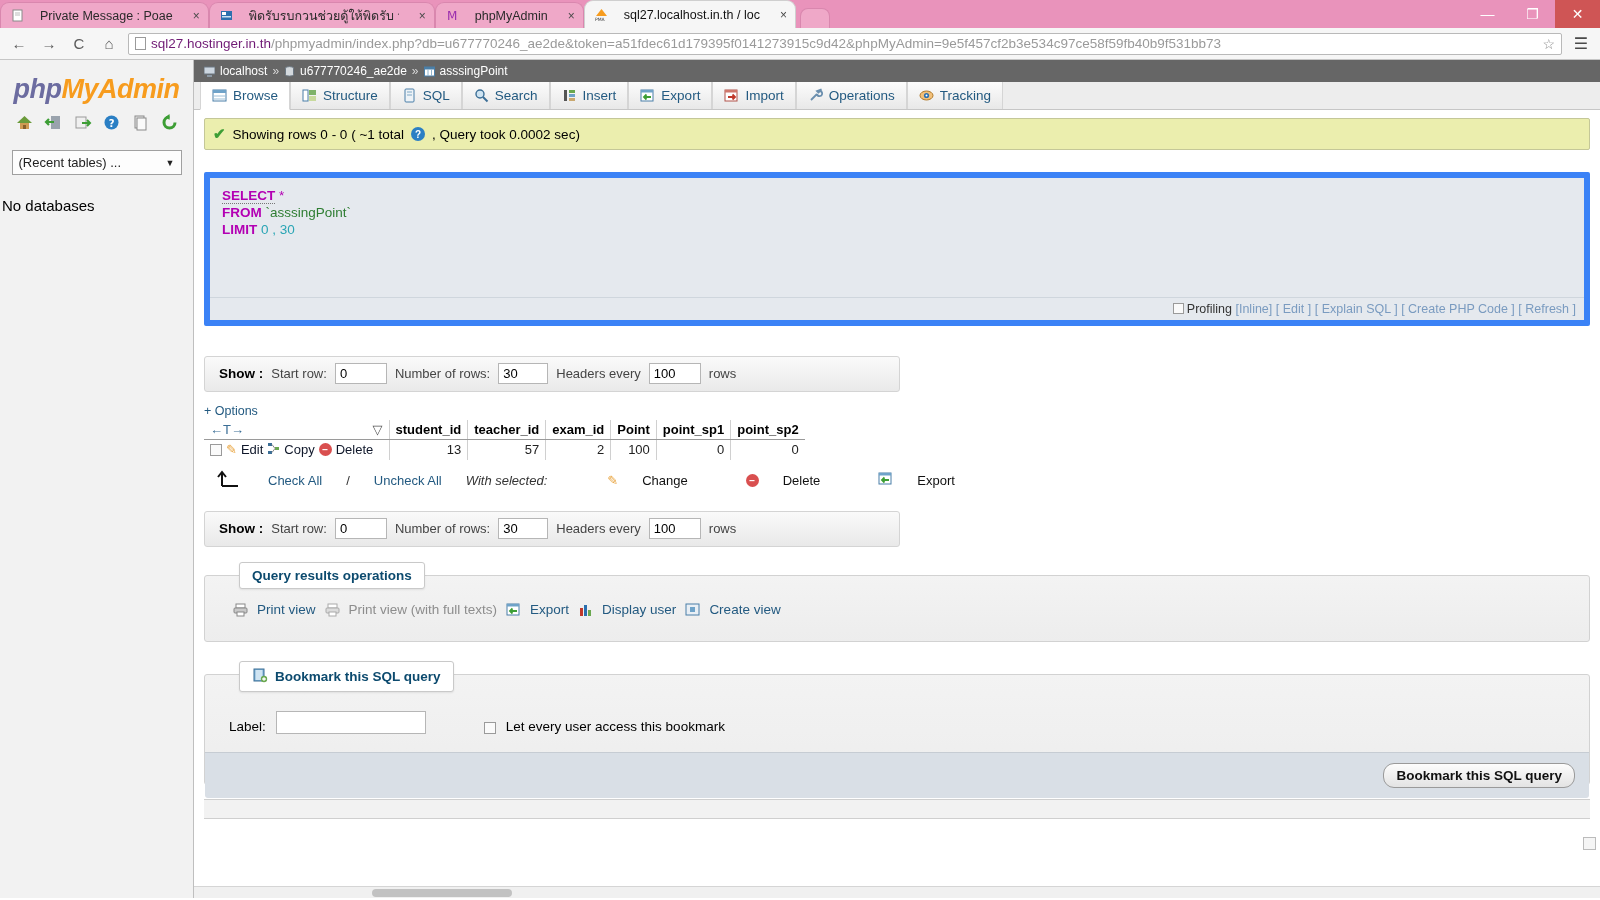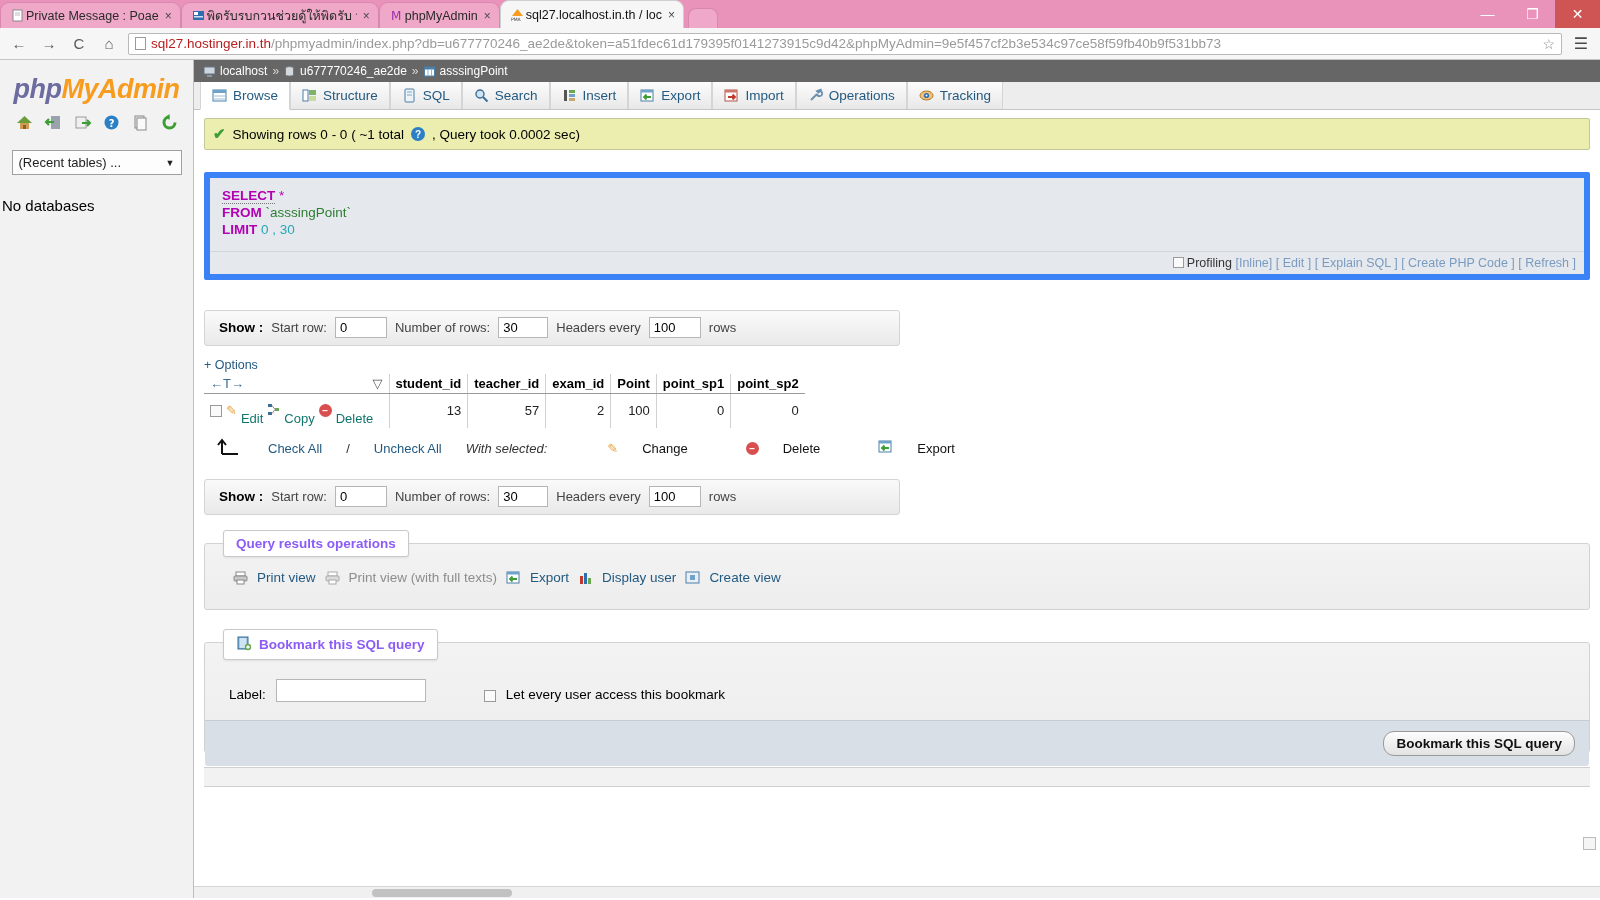--- a/index.html
+++ b/index.html
@@ -11,21 +11,21 @@
   }
 
   
   #browser { width:1600px; }
   .tabstrip {
     height:28px; background:#e993bb;
     display:flex; align-items:flex-end; position:relative;
   }
   .tab {
     height:26px; margin-top:2px;
-    display:flex; align-items:center; gap:2px;
+    display:flex; align-items:center; gap:16px;
     padding:0 8px 0 10px;
     background:#efa8c8;
     border-top-left-radius:9px; border-top-right-radius:9px;
     font-size:12.5px; color:#2a2a2a; white-space:nowrap;
     position:relative; overflow:hidden;
     border:1px solid #d987ae; border-bottom:none;
   }
   .tab.active { background:#f6f6f6; border-color:#cfcfcf; color:#111; height:28px; margin-top:0;}
   .tab .favicon { width:13px; height:13px; flex:0 0 13px; }
   .tab .tlabel { overflow:hidden; text-overflow:clip; max-width:150px; }
@@ -50,21 +50,21 @@
   }
   .navbtn { width:22px; height:22px; display:flex; align-items:center; justify-content:center;
             color:#5a5a5a; font-size:15px; }
   .omnibox {
     flex:1; height:22px; background:#fff; border:1px solid #b9b9b9; border-radius:2px;
     display:flex; align-items:center; padding:0 6px; gap:5px; font-size:13.5px;
     position:relative;
   }
   .omnibox .pageicon { width:11px; height:13px; border:1px solid #9a9a9a; background:#fff; flex:0 0 11px;}
   .urltext { white-space:nowrap; overflow:hidden; color:#9a9a9a; }
-  .urltext b { color:#b91c1c; font-weight:normal; }
+  .urltext b { color:#701a75; font-weight:normal; }
   .star { margin-left:auto; color:#8a8a8a; font-size:14px; }
   .menubtn { width:22px; color:#4a4a4a; font-size:16px; text-align:center; }
 
   
   #pma { display:flex; width:1600px; height:838px; background:#fff; }
 
   
   #navi {
     width:194px; flex:0 0 194px; background:#f2f2f2;
     border-right:1px solid #bfbfbf; padding:8px 8px 0 8px;
@@ -125,21 +125,21 @@
     font-family:"Liberation Sans", sans-serif;
   }
   .kw { color:#b300b3; font-weight:bold; }
   .kw.u { border-bottom:1px dotted #777; }
   .star2 { color:#b300b3; }
   .ident { color:#2e7d32; }
   .num { color:#2aa5b5; }
   .punc { color:#2aa5b5; }
   .sqlfoot {
     border-top:1px solid #cfd6dd; padding:4px 8px; text-align:right;
-    font-size:12.5px; color:#222;
+    font-size:12.5px; color:#222;margin-top:46px;
   }
   .sqlfoot a { color:#7a9bc0; text-decoration:none; }
   .sqlfoot .bk { color:#333; }
   .mini-cb { width:11px;height:11px;border:1px solid #9a9a9a;background:#fafafa;display:inline-block;vertical-align:-1px;margin-right:3px;}
 
   .showbar {
     margin-top:30px; width:696px; height:36px;
     background:linear-gradient(#fafafa,#e9e9e9);
     border:1px solid #d4d4d4; border-radius:3px;
     display:flex; align-items:center; gap:8px; padding:0 14px;
@@ -159,44 +159,44 @@
     padding:2px 6px; font-weight:bold; color:#000; white-space:nowrap;
     font-size:13px;
   }
   table.results th.ctrl { border-left:none; text-align:left; font-weight:normal; }
   table.results td {
     padding:2px 6px; border-left:1px solid #d0d0d0; text-align:right;
     color:#222; white-space:nowrap;
   }
   table.results td.ctrl { border-left:none; text-align:left; }
   .rowlinks { display:flex; align-items:center; gap:4px; }
-  .rowlinks a { color:#0f766e; text-decoration:none;margin-top:15px; }
+  .rowlinks a { color:#0f172a; text-decoration:none; }
   .rcb { width:12px;height:12px;border:1px solid #9a9a9a;background:#fafafa;display:inline-block;}
   .pencil { color:#e8a33d; }
   .delcircle {
     width:13px;height:13px;border-radius:50%;background:#d94f4f;display:inline-flex;
     align-items:center;justify-content:center;color:#fff;font-size:10px;font-weight:bold;
   }
 
   .withsel {
     display:flex; align-items:center; gap:24px; margin-top:10px; font-size:13px;
     padding-left:10px;
   }
   .withsel a { color:#235a81; text-decoration:none; }
   .withsel .em { font-style:italic; color:#333; }
 
   .panel {
     margin-top:20px; border:1px solid #d2d2d2; border-radius:3px;
     background:linear-gradient(#f3f3f3,#ededed); position:relative;
     padding:26px 14px 14px 14px;
   }
   .panel-legend {
-    position:absolute; top:-14px; left:18px; background:#fff;
+    position:absolute; top:-14px; left:34px; background:#fff;
     border:1px solid #c9c9c9; border-radius:3px; padding:5px 12px;
-    font-size:13.5px; font-weight:bold; color:#8b5cf6;
+    font-size:13.5px; font-weight:bold; color:#0c4a6e;
     display:flex; align-items:center; gap:7px;
     box-shadow:0 1px 2px rgba(0,0,0,.08);
   }
   .oplinks { display:flex; align-items:center; gap:9px; font-size:13.5px; padding-left:14px;}
   .oplinks a { color:#235a81; text-decoration:none; }
   .oplinks .gray { color:#8d8d8d; }
   .opic { width:15px;height:15px;display:inline-block; }
 
   .bmrow { display:flex; align-items:flex-end; gap:10px; font-size:13.5px; padding-left:10px; margin-top:10px;}
   .bmrow input[type=text] {

